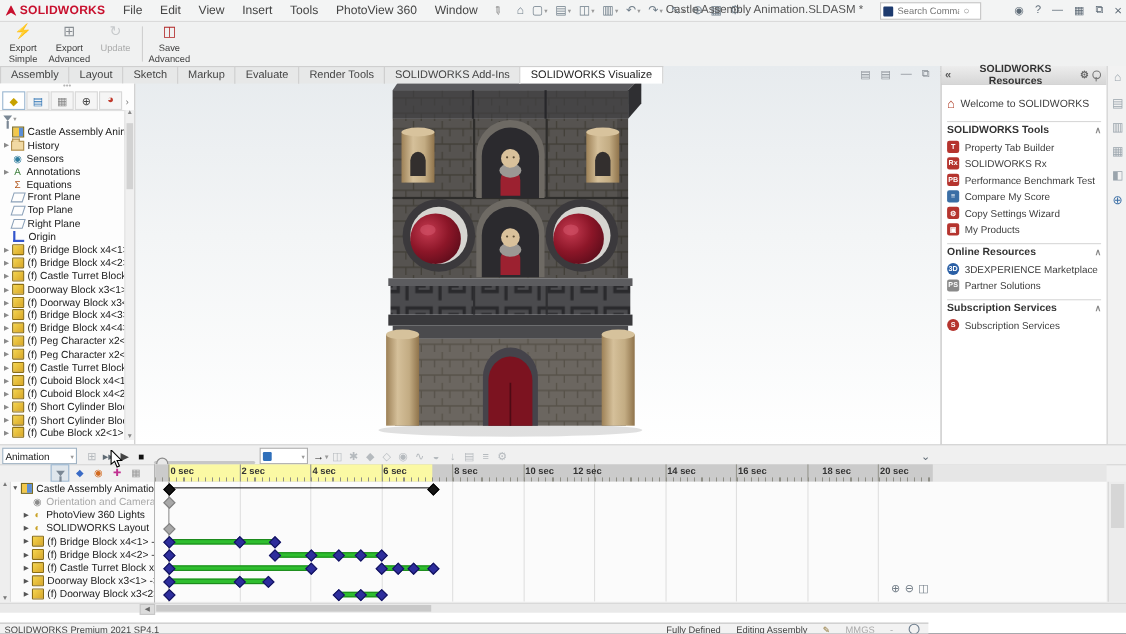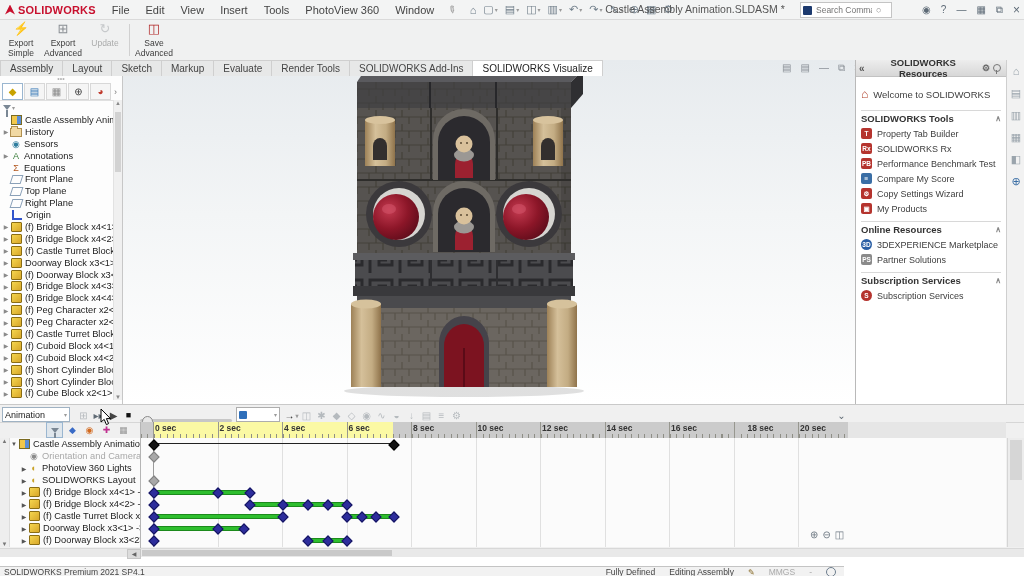--- a/index.html
+++ b/index.html
@@ -760,21 +760,21 @@
         <span class="rlabel" style="left: 78.5px;">2 sec</span>
         <div class="rmaj" style="left: 141px;"></div>
         <span class="rlabel" style="left: 143px;">4 sec</span>
         <div class="rmaj" style="left: 205.5px;"></div>
         <span class="rlabel" style="left: 207.5px;">6 sec</span>
         <div class="rmaj" style="left: 270px;"></div>
         <span class="rlabel" style="left: 272px;">8 sec</span>
         <div class="rmaj" style="left: 334.5px;"></div>
         <span class="rlabel" style="left: 336.5px;">10 sec</span>
         <div class="rmaj" style="left: 399px;"></div>
-        <span class="rlabel" style="left: 401px; text-align: center;">12 sec</span>
+        <span class="rlabel" style="left: 380px; text-align: center;">12 sec</span>
         <div class="rmaj" style="left: 463.5px;"></div>
         <span class="rlabel" style="left: 465.5px;">14 sec</span>
         <div class="rmaj" style="left: 528px;"></div>
         <span class="rlabel" style="left: 530px;">16 sec</span>
         <div class="rmaj" style="left: 592.5px;"></div>
         <span class="rlabel" style="left: 594.5px; margin-left: 12px;">18 sec</span>
         <div class="rmaj" style="left: 657px;"></div>
         <span class="rlabel" style="left: 659px;">20 sec</span>
       </div>
     <div id="tracks">

